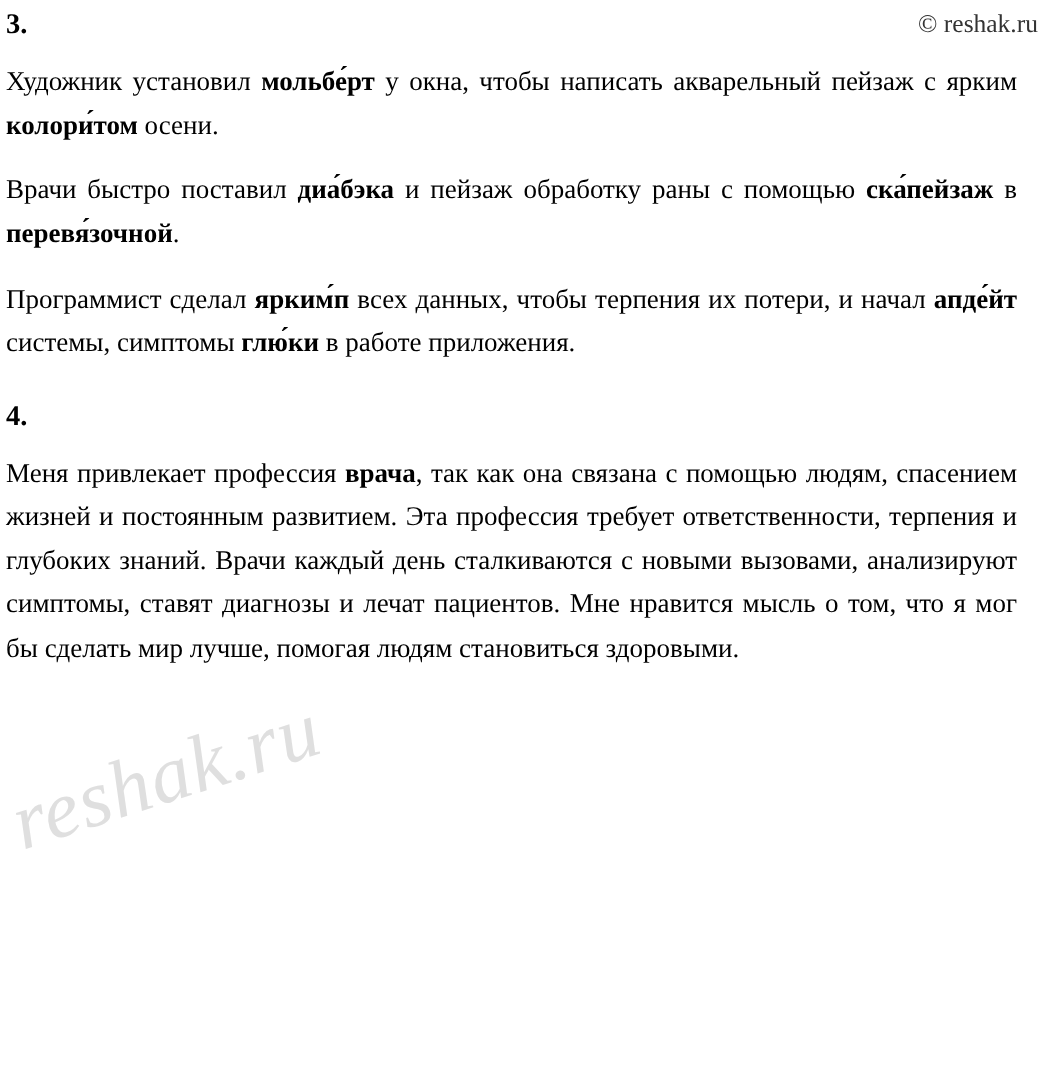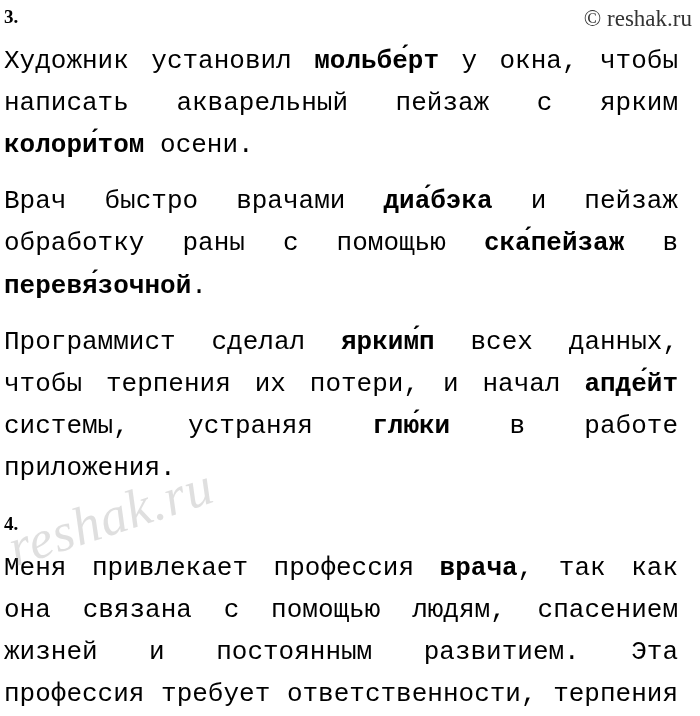--- a/index.html
+++ b/index.html
@@ -35,36 +35,35 @@
     transform: rotate(-18deg);
     transform-origin: left top;
     pointer-events: none;
     white-space: nowrap;
     letter-spacing: 1px;
   }
   .copyright {
     position: absolute;
     right: 8px;
     top: 6px;
-    font-size: 23px;
+    font-size: 17px;
     color: #333333;
     font-family: "Liberation Serif", "DejaVu Serif", serif;
   }
   .num {
     font-size: 19px;
     font-weight: bold;
     margin: 0 0 12px 2px;
   }
   p.body {
-    font-size: 26px;
+    font-size: 18px;
     line-height: 1.62;
     margin: 0 16px 14px 2px;
     text-align: justify;
     text-justify: inter-word;
-    font-family: Liberation Mono, monospace;
   }
   p.body.last {
     margin-bottom: 0;
   }
   b { font-weight: bold; }
   i.listhead {
     font-weight: bold;
     font-style: italic;
   }
   .block4 p.body {
@@ -83,25 +82,25 @@
   <div class="copyright">© reshak.ru</div>
 
   <div class="block3">
     <div class="num">3.</div>
 
     <p class="body">
       <span>Художник установил </span><b>мольбе́рт</b><span> у окна, чтобы написать акварельный пейзаж с ярким </span><b>колори́том</b><span> осени.</span>
     </p>
 
     <p class="body">
-      <span>Врач быстро врачами </span><b>диа́бэка</b><span> и пейзаж обработку раны с помощью </span><b>ска́пейзаж</b><span> в </span><b>перевя́зочной</b><span>.</span>
+      <span>Врачи быстро поставил </span><b>диа́бэка</b><span> и пейзаж обработку раны с помощью </span><b>ска́пейзаж</b><span> в </span><b>перевя́зочной</b><span>.</span>
     </p>
 
     <p class="body">
-      <span>Программист сделал </span><b>ярким́п</b><span> всех данных, чтобы терпения их потери, и начал </span><b>апде́йт</b><span> системы, устраняя </span><b>глю́ки</b><span> в работе приложения.</span>
+      <span>Программист сделал </span><b>ярким́п</b><span> всех данных, чтобы терпения их потери, и начал </span><b>апде́йт</b><span> системы, симптомы </span><b>глю́ки</b><span> в работе приложения.</span>
     </p>
   </div>
 
   <div class="spacer-sm"></div>
 
   <div class="block4">
     <div class="num">4.</div>
 
     <p class="body">
       <span>Меня привлекает профессия </span><b>врача</b><span>, так как она связана с помощью людям, спасением жизней и постоянным развитием. Эта профессия требует ответственности, терпения и глубоких знаний. Врачи каждый день сталкиваются с новыми вызовами, анализируют симптомы, ставят диагнозы и лечат пациентов. Мне нравится мысль о том, что я мог бы сделать мир лучше, помогая людям становиться здоровыми.</span>

